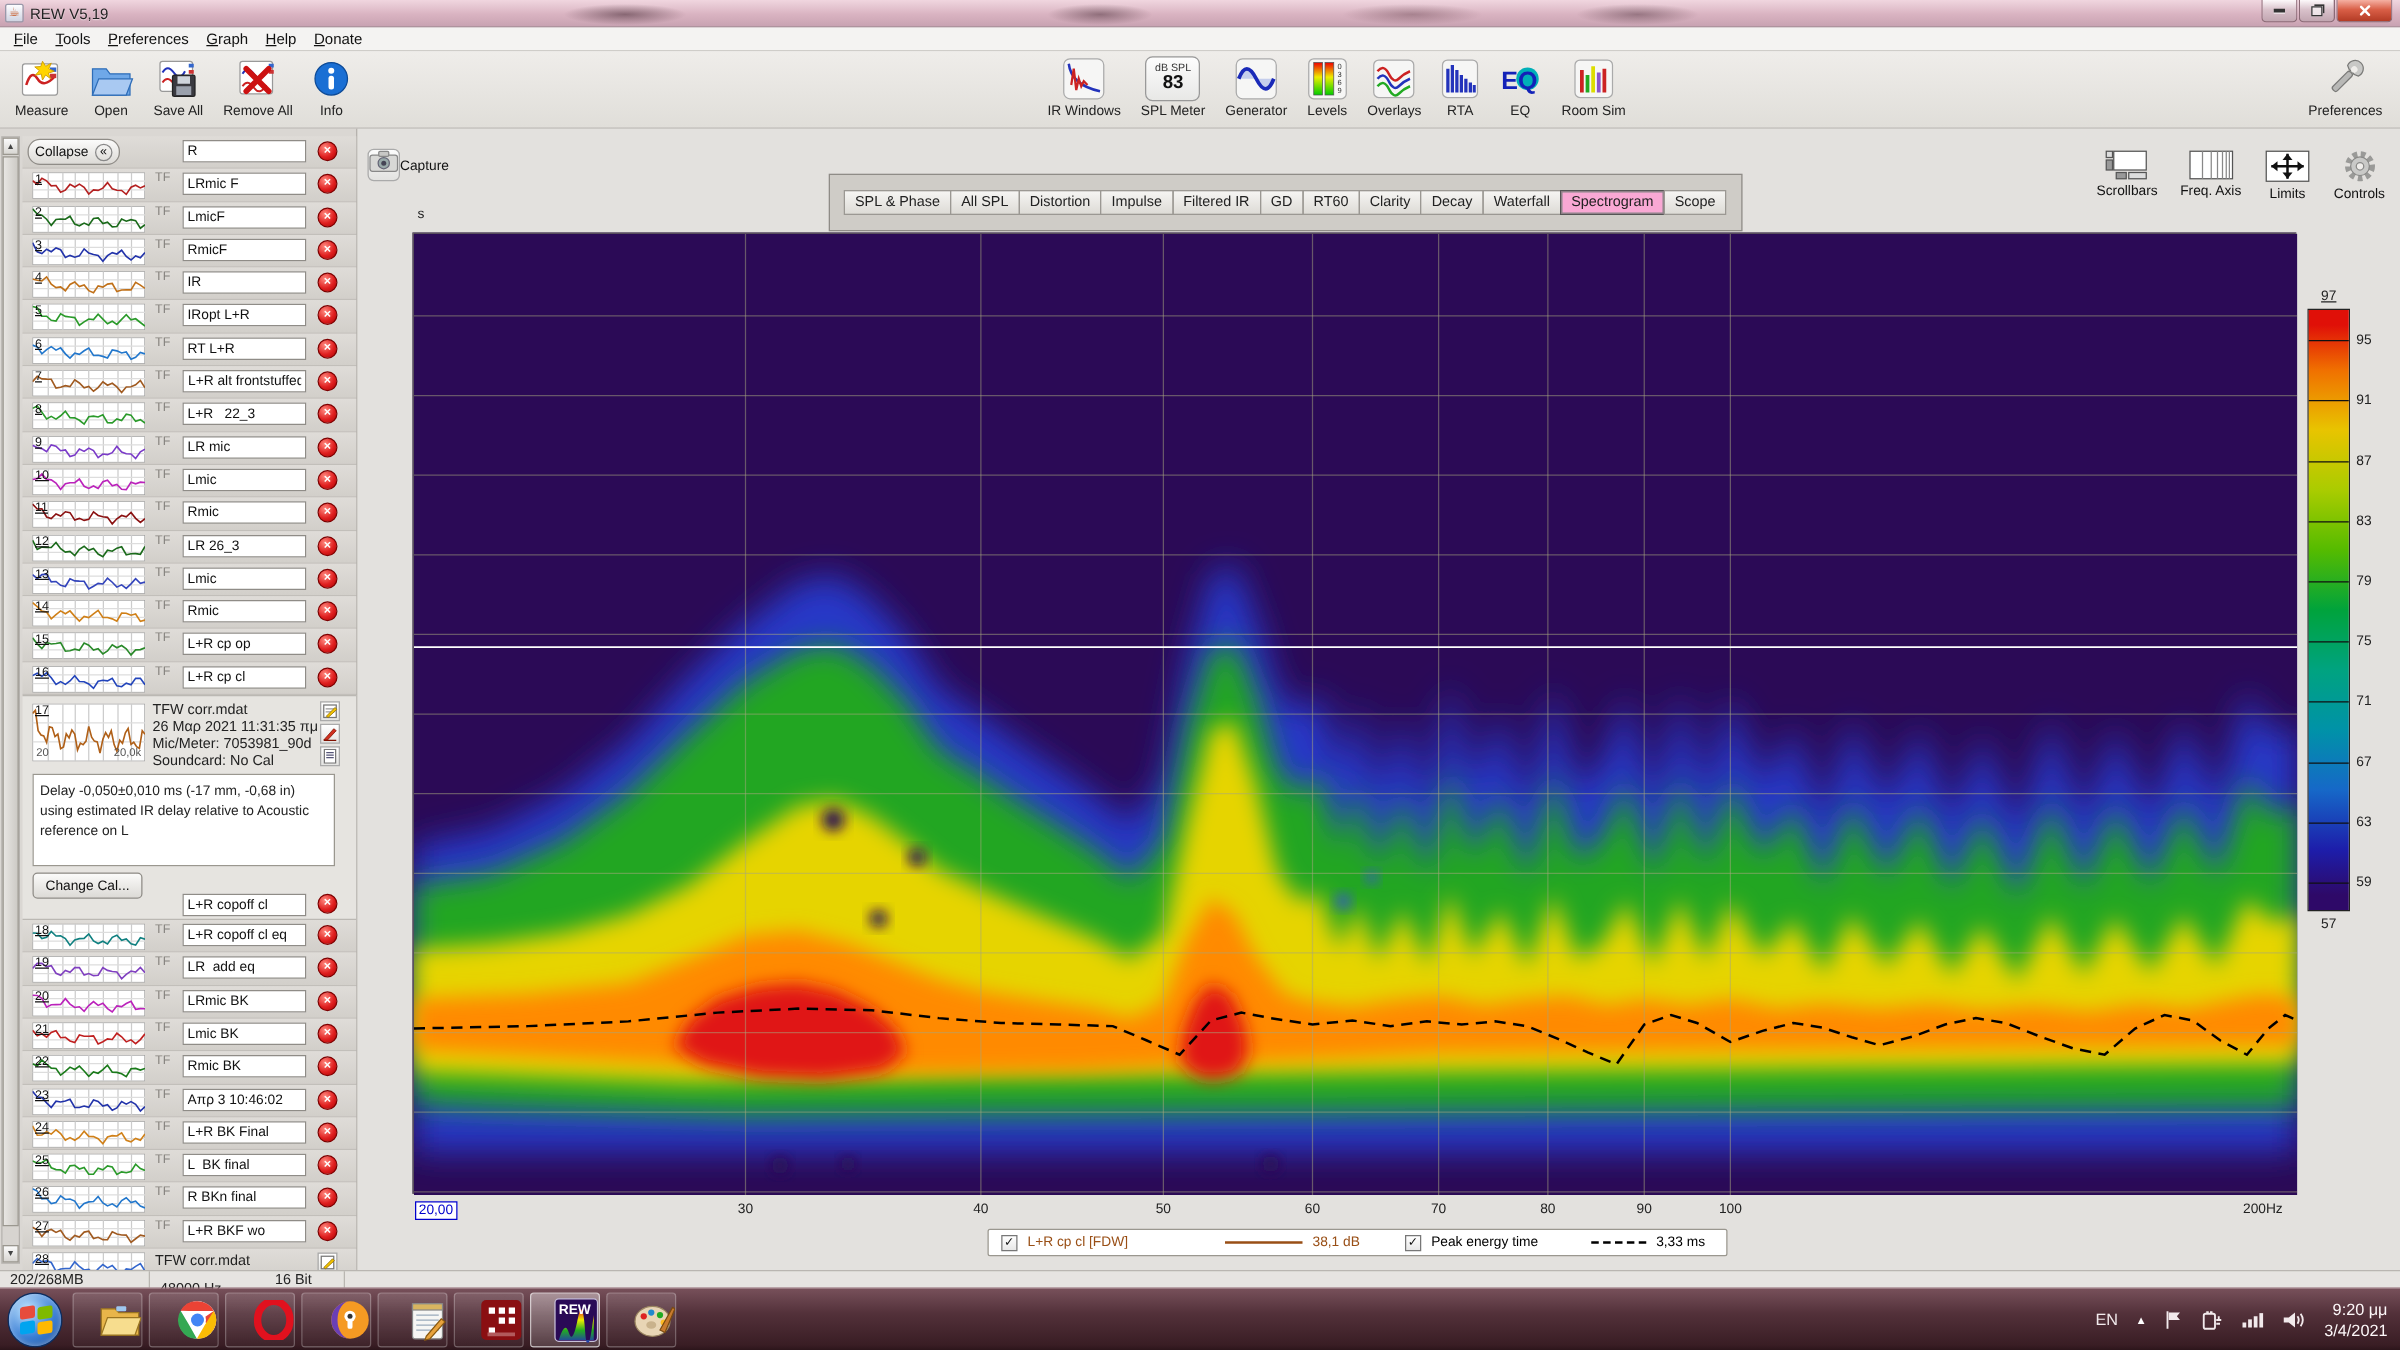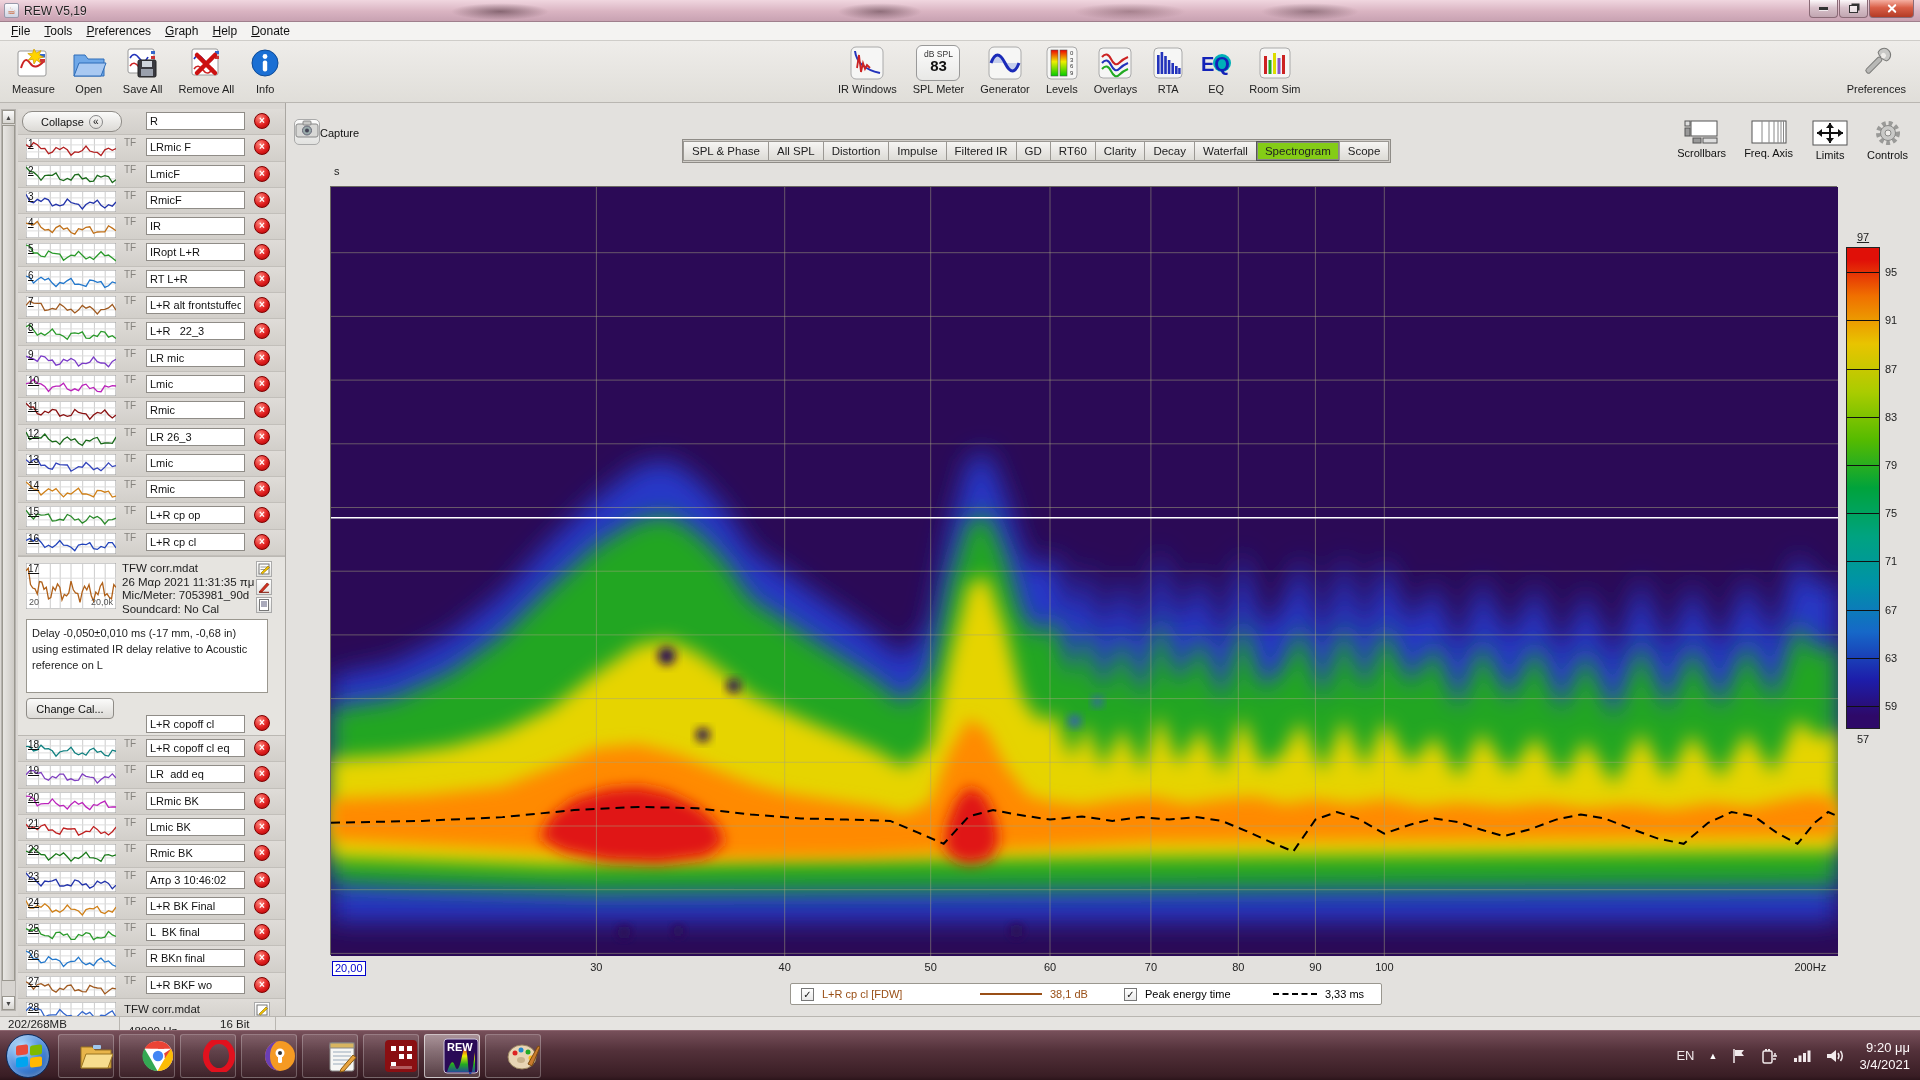--- a/index.html
+++ b/index.html
@@ -63,23 +63,23 @@
 #selpanel{position:relative;height:180px;background:#e6e4e0;border:1px solid #bbb8b3;border-left:none;}
 .sel-line{font-size:11.5px;color:#222;line-height:13.5px;white-space:nowrap;}
 #selnotes{position:absolute;left:8px;top:62px;width:242px;height:74px;background:#fff;border:1px solid #9a978f;padding:6px 5px;font-size:11px;line-height:1.45;color:#222;}
 #changecal{position:absolute;left:8px;top:141px;width:88px;height:21px;border:1px solid #8f8c87;border-radius:4px;background:linear-gradient(#fbfbfa,#dcdad6);font-size:11px;display:flex;align-items:center;justify-content:center;}
 .mini-ic{width:16px;height:16px;border:1px solid #aaa;background:linear-gradient(#fff,#e4e4e2);display:flex;align-items:center;justify-content:center;margin-bottom:2px;}
 
 #graphpanel{position:absolute;left:286px;top:103px;width:1634px;height:913px;background:#e3e1de;}
 #capturebtn{position:absolute;left:8px;top:16px;width:36px;display:flex;flex-direction:row;align-items:center;}
 #capturebtn .tlabel{font-size:11px;margin-top:2px;}
 #yunit{position:absolute;left:48px;top:62px;font-size:11px;color:#222;}
-#tabbar{position:absolute;left:396px;top:36px;display:flex;border:1px solid #8f8c87;background:#cfccc7;padding:1px;}
+#tabbar{position:absolute;left:377px;top:36px;display:flex;border:1px solid #8f8c87;background:#cfccc7;padding:12px;}
 .tab{padding:3px 8px;font-size:11.5px;border:1px solid #9b9893;margin-left:-1px;background:linear-gradient(#f6f5f3,#dddbd6);white-space:nowrap;color:#222;}
-.tab.selected{background:#84cc16;border:1px solid #555;box-shadow:inset 0 0 0 1px #888;}
+.tab.selected{background:#f9a8d4;border:1px solid #555;box-shadow:inset 0 0 0 1px #888;}
 #gbuttons{position:absolute;right:12px;top:16px;display:flex;gap:18px;}
 .gbtn{display:flex;flex-direction:column;align-items:center;}
 .gbtn .tlabel{font-size:11px;margin-top:2px;}
 
 #plot{position:absolute;left:44px;top:83px;width:1507px;height:769px;border:1px solid #6b6862;background:#2b0a56;}
 #yaxis{position:absolute;left:-46px;top:0;width:44px;height:769px;}
 .ylab{position:absolute;right:4px;font-size:11px;color:#222;}
 .cursorlab{position:absolute;font-size:11px;color:#0000cc;background:#fff;border:1px solid #0000cc;padding:0 2px;line-height:13px;}
 #xaxis{position:absolute;left:0;top:774px;width:1507px;height:16px;}
 .xlab{position:absolute;font-size:11px;color:#222;transform:translateX(-50%);}
@@ -323,21 +323,21 @@
   </div>
 
   <div id="sidebar">
     <div id="sscroll">
       <div class="sarrow" style="top:0;">▲</div>
       <div id="sthumb"></div>
       <div class="sarrow" style="bottom:0;">▼</div>
     </div>
     <div id="list">
         <div class="mrow">
-          <div style="position:absolute;left:4px;top:2px;height:21px;border:1px solid #8f8c87;border-radius:10px;background:linear-gradient(#fbfbfa,#dcdad6);display:flex;align-items:center;padding:0 18px;gap:5px;">
+          <div style="position:absolute;left:4px;top:2px;height:21px;border:1px solid #8f8c87;border-radius:10px;background:linear-gradient(#fbfbfa,#dcdad6);display:flex;align-items:center;padding:0 5px;gap:5px;">
             <span>Collapse</span>
             <span style="width:14px;height:14px;border:1px solid #888;border-radius:50%;display:flex;align-items:center;justify-content:center;font-size:10px;">«</span>
           </div>
           <input class="mname" value="R" style="">
           <span class="delx">×</span>
         </div>
         <div class="mrow">
           <span class="thumbwrap">
             <svg width="90" height="21" viewBox="0 0 90 21">
               <rect width="90" height="21" fill="#fff" stroke="#999"></rect>

